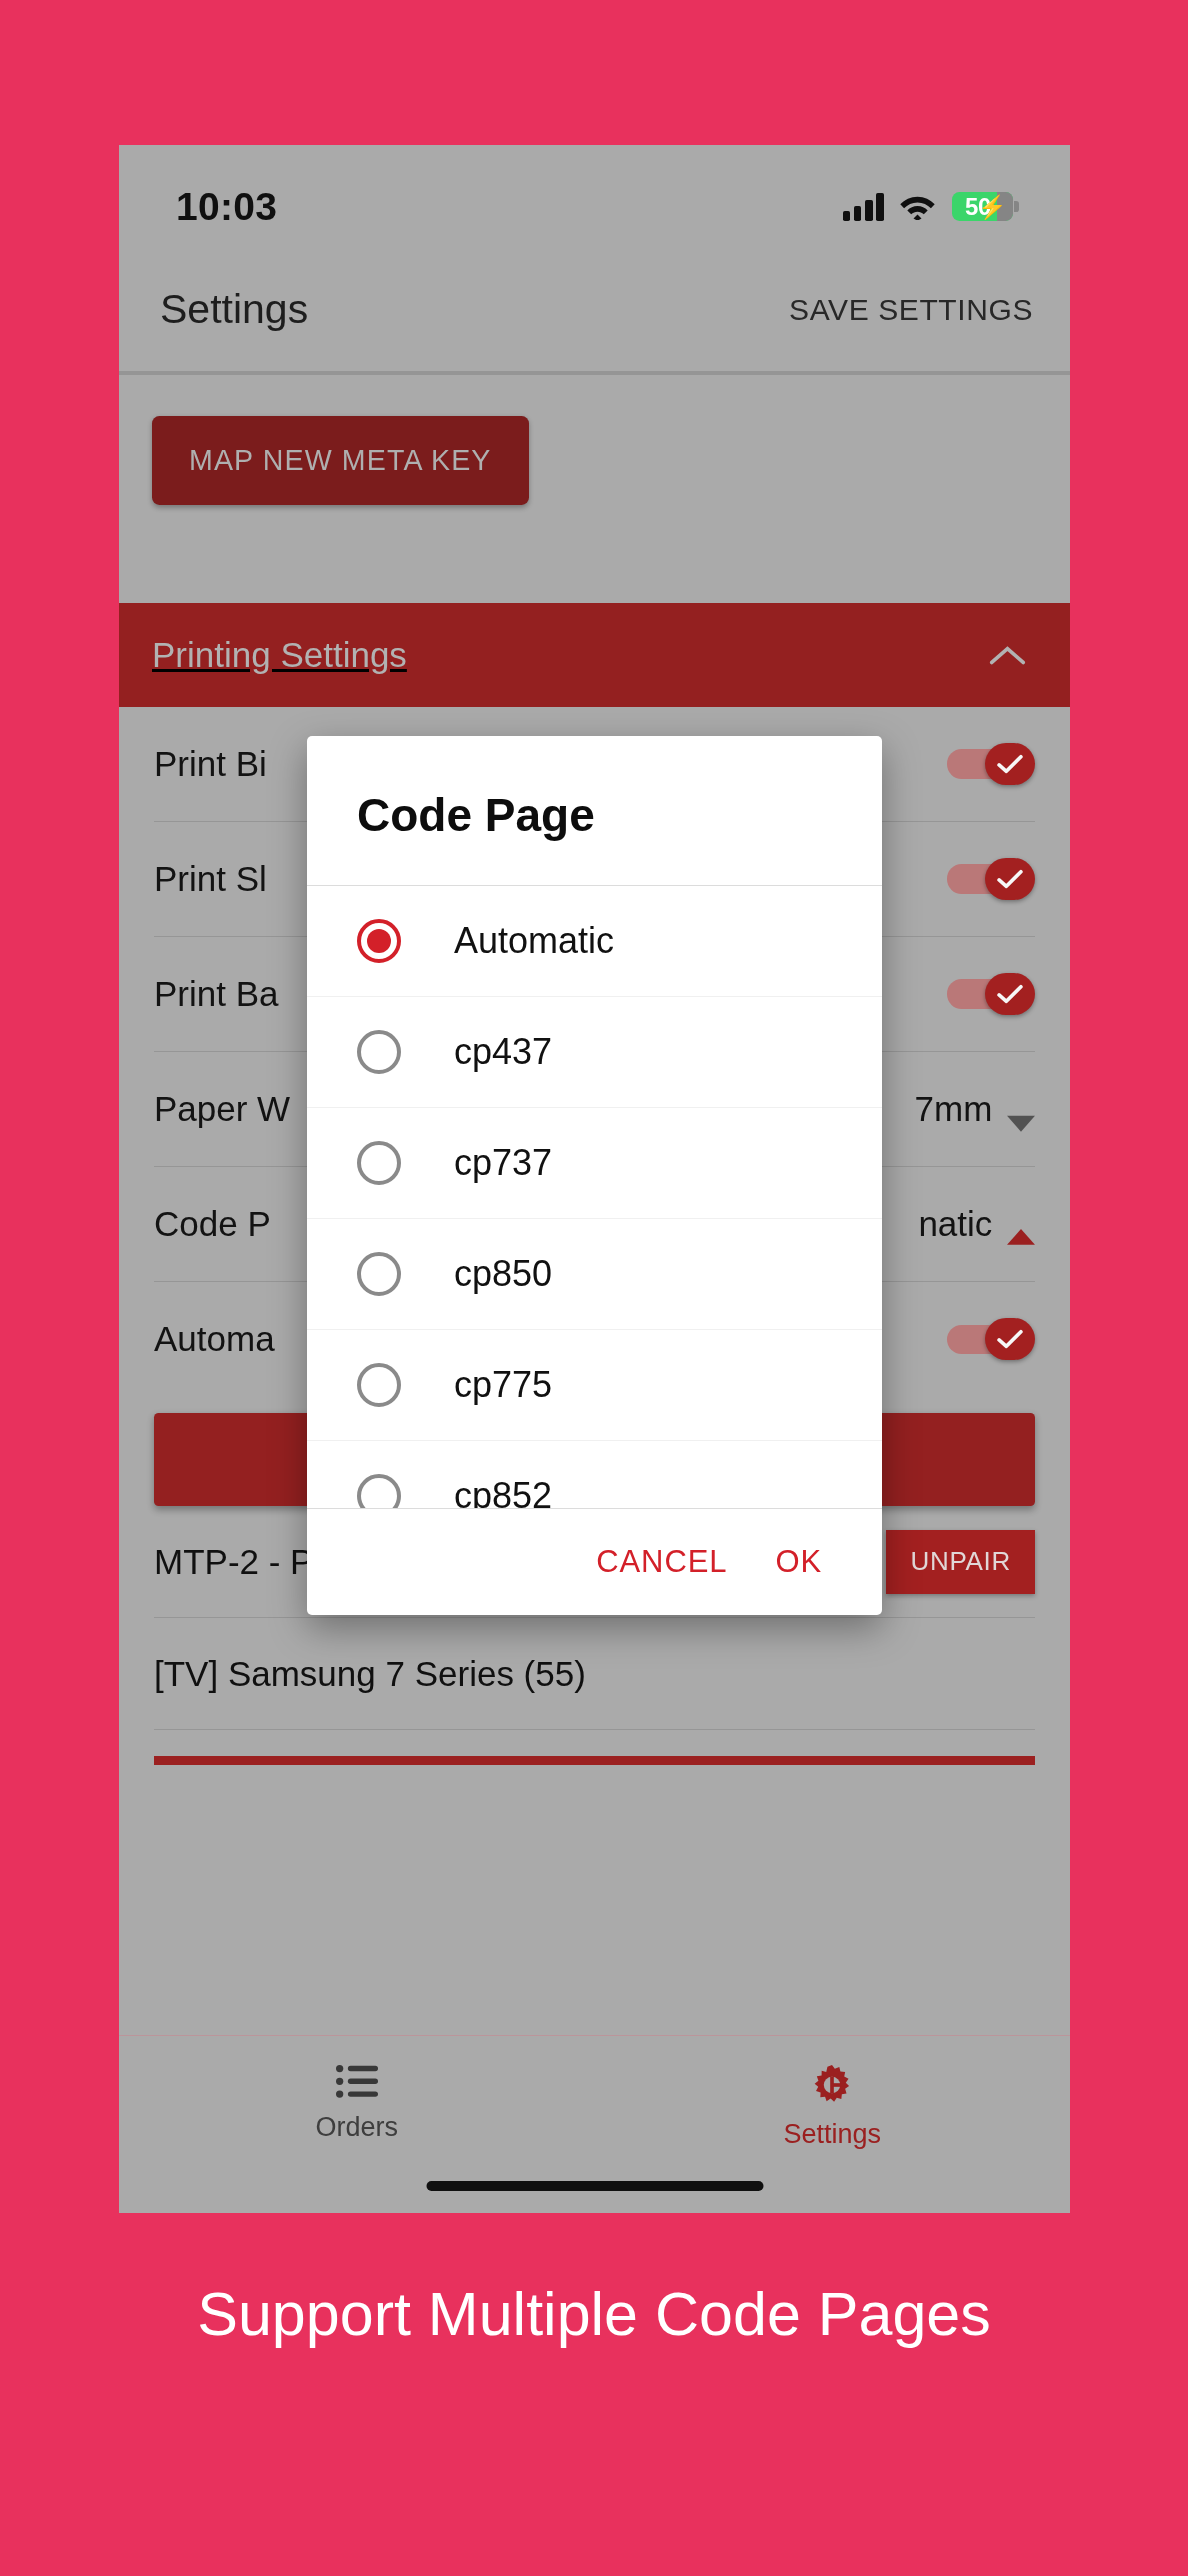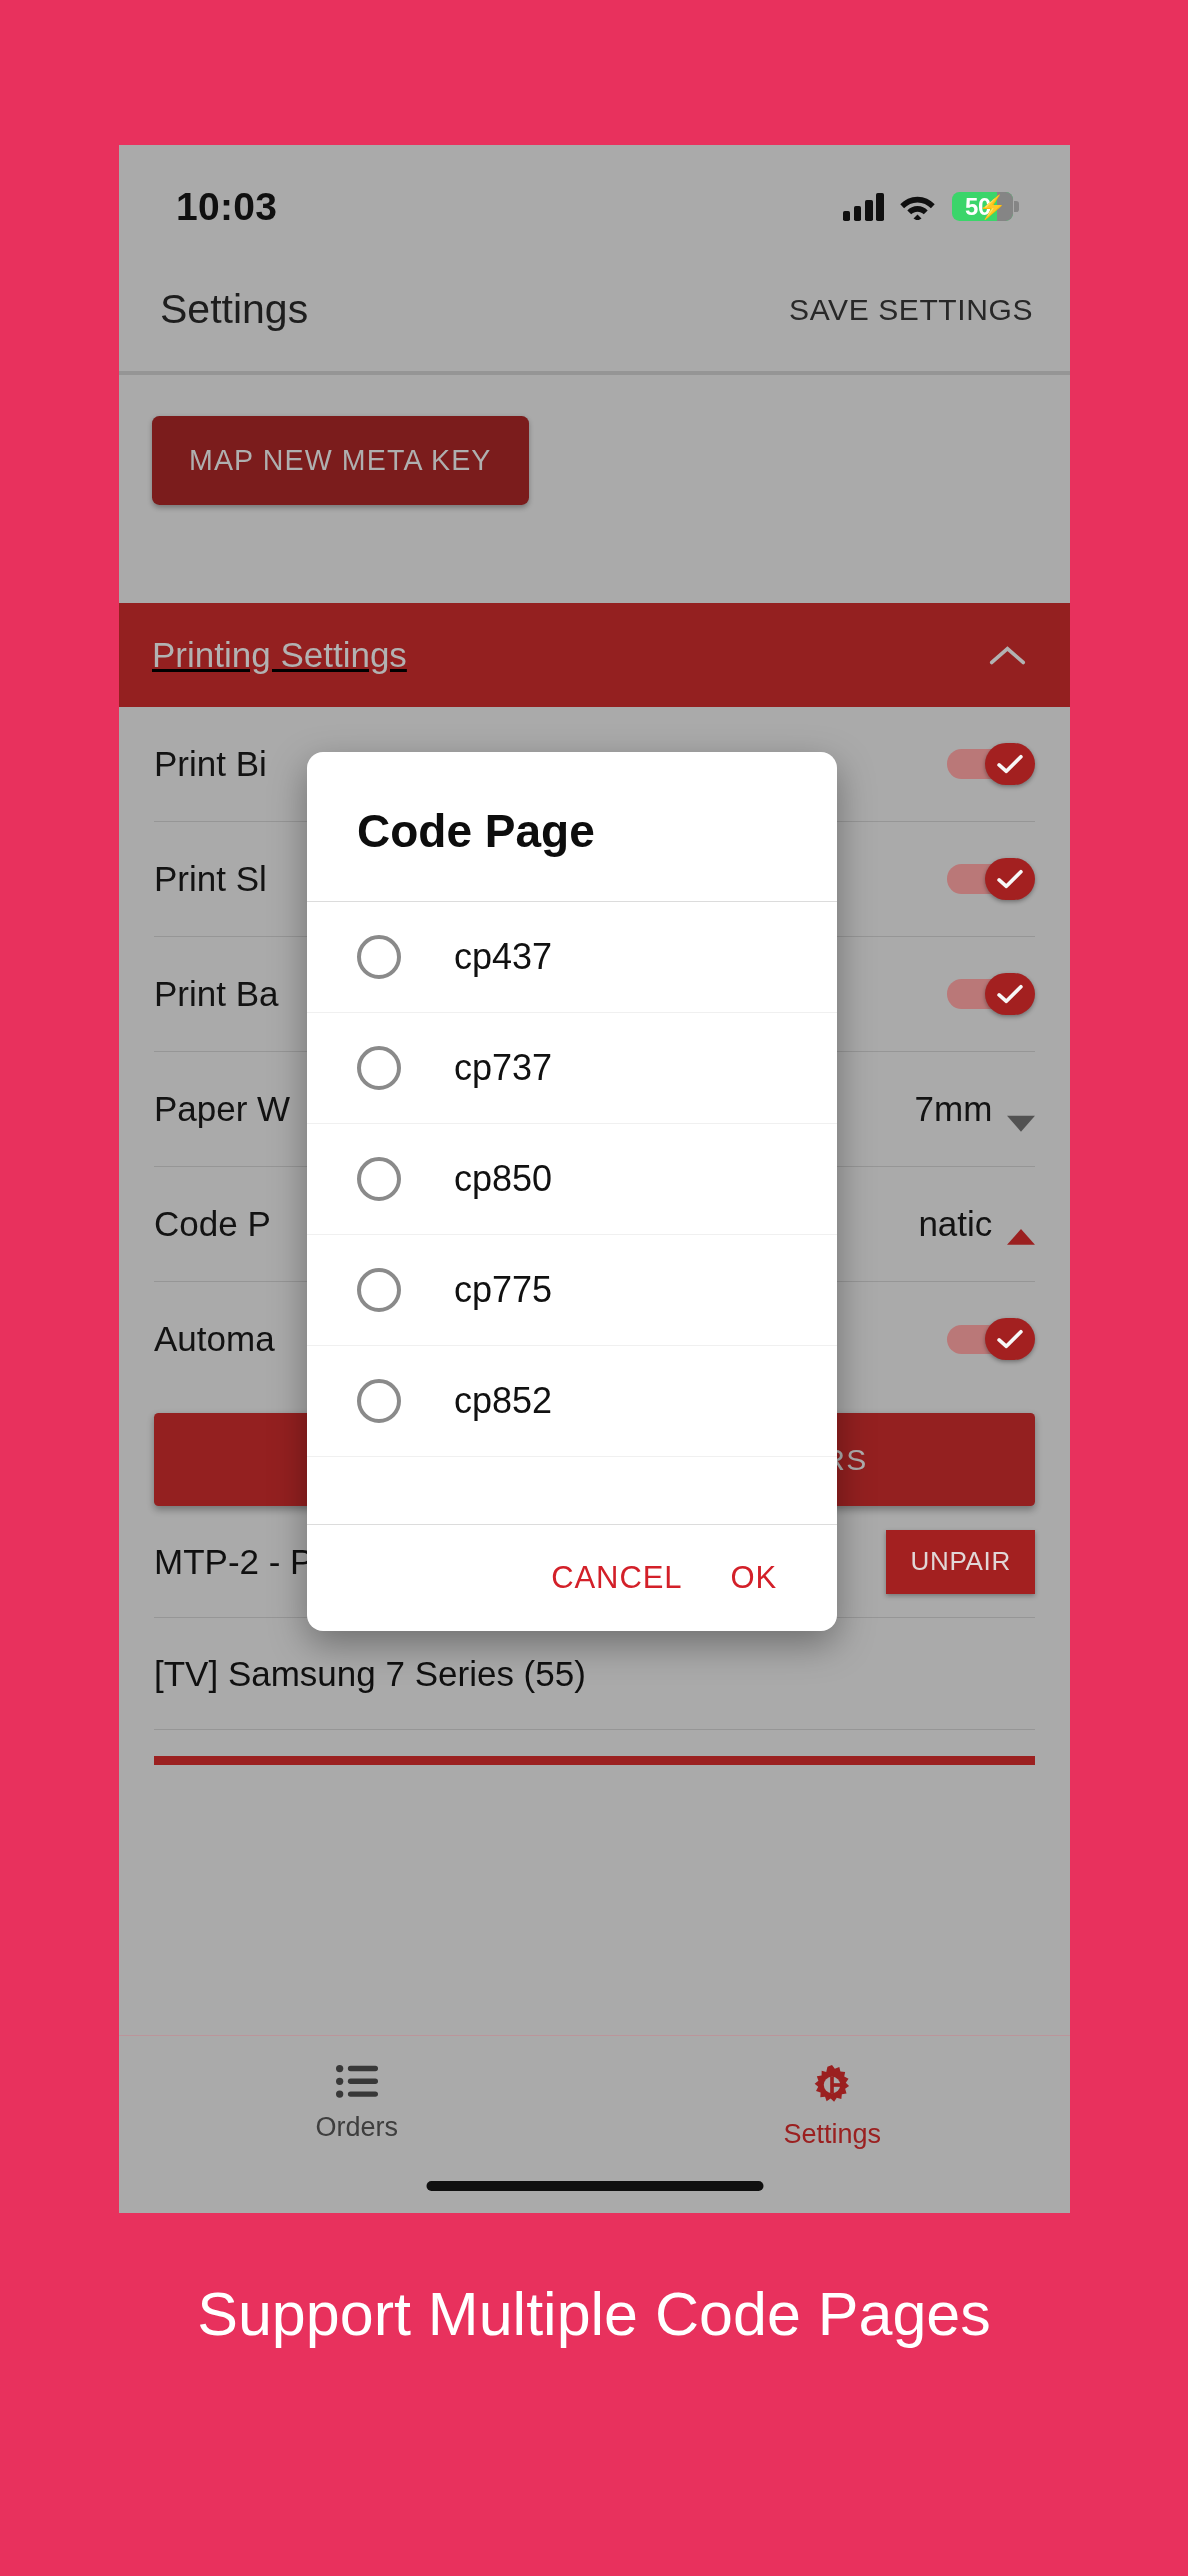--- a/index.html
+++ b/index.html
@@ -182,23 +182,23 @@
     transform: translateX(-50%);
     width: 337px; height: 10px; border-radius: 5.5px; background: #111;
   }
 
   
   .scrim {
     position: absolute; inset: 0; background: rgba(0,0,0,.03);
   }
   .dialog {
     position: absolute;
-    left: 307px; top: 752px;
-    width: 530px; height: 879px;
-    background: #fff; border-radius: 16px;
+    left: 307px; top: 736px;
+    width: 575px; height: 879px;
+    background: #fff; border-radius: 5px;
     box-shadow: 0 13px 37px rgba(0,0,0,.35);
     display: flex; flex-direction: column;
     overflow: hidden;
   }
   .dialog-title {
     font-size: 46px; font-weight: 700; color: #0d0d0d;
     padding: 52px 0 0 50px; height: 149px;
   }
   .dialog-body {
     flex: 1; overflow: hidden;
@@ -412,20 +412,24 @@
   </div>
 
   <div class="scrim"></div>
 </div>
 
 <div class="dialog">
   <div class="dialog-title">Code Page</div>
   <div class="dialog-body">
 
     <div class="opt">
+      <span class="radio checked"></span>
+      <span class="opt-label">Automatic</span>
+    </div>
+    <div class="opt">
       <span class="radio"></span>
       <span class="opt-label">cp437</span>
     </div>
     <div class="opt">
       <span class="radio"></span>
       <span class="opt-label">cp737</span>
     </div>
     <div class="opt">
       <span class="radio"></span>
       <span class="opt-label">cp850</span>

